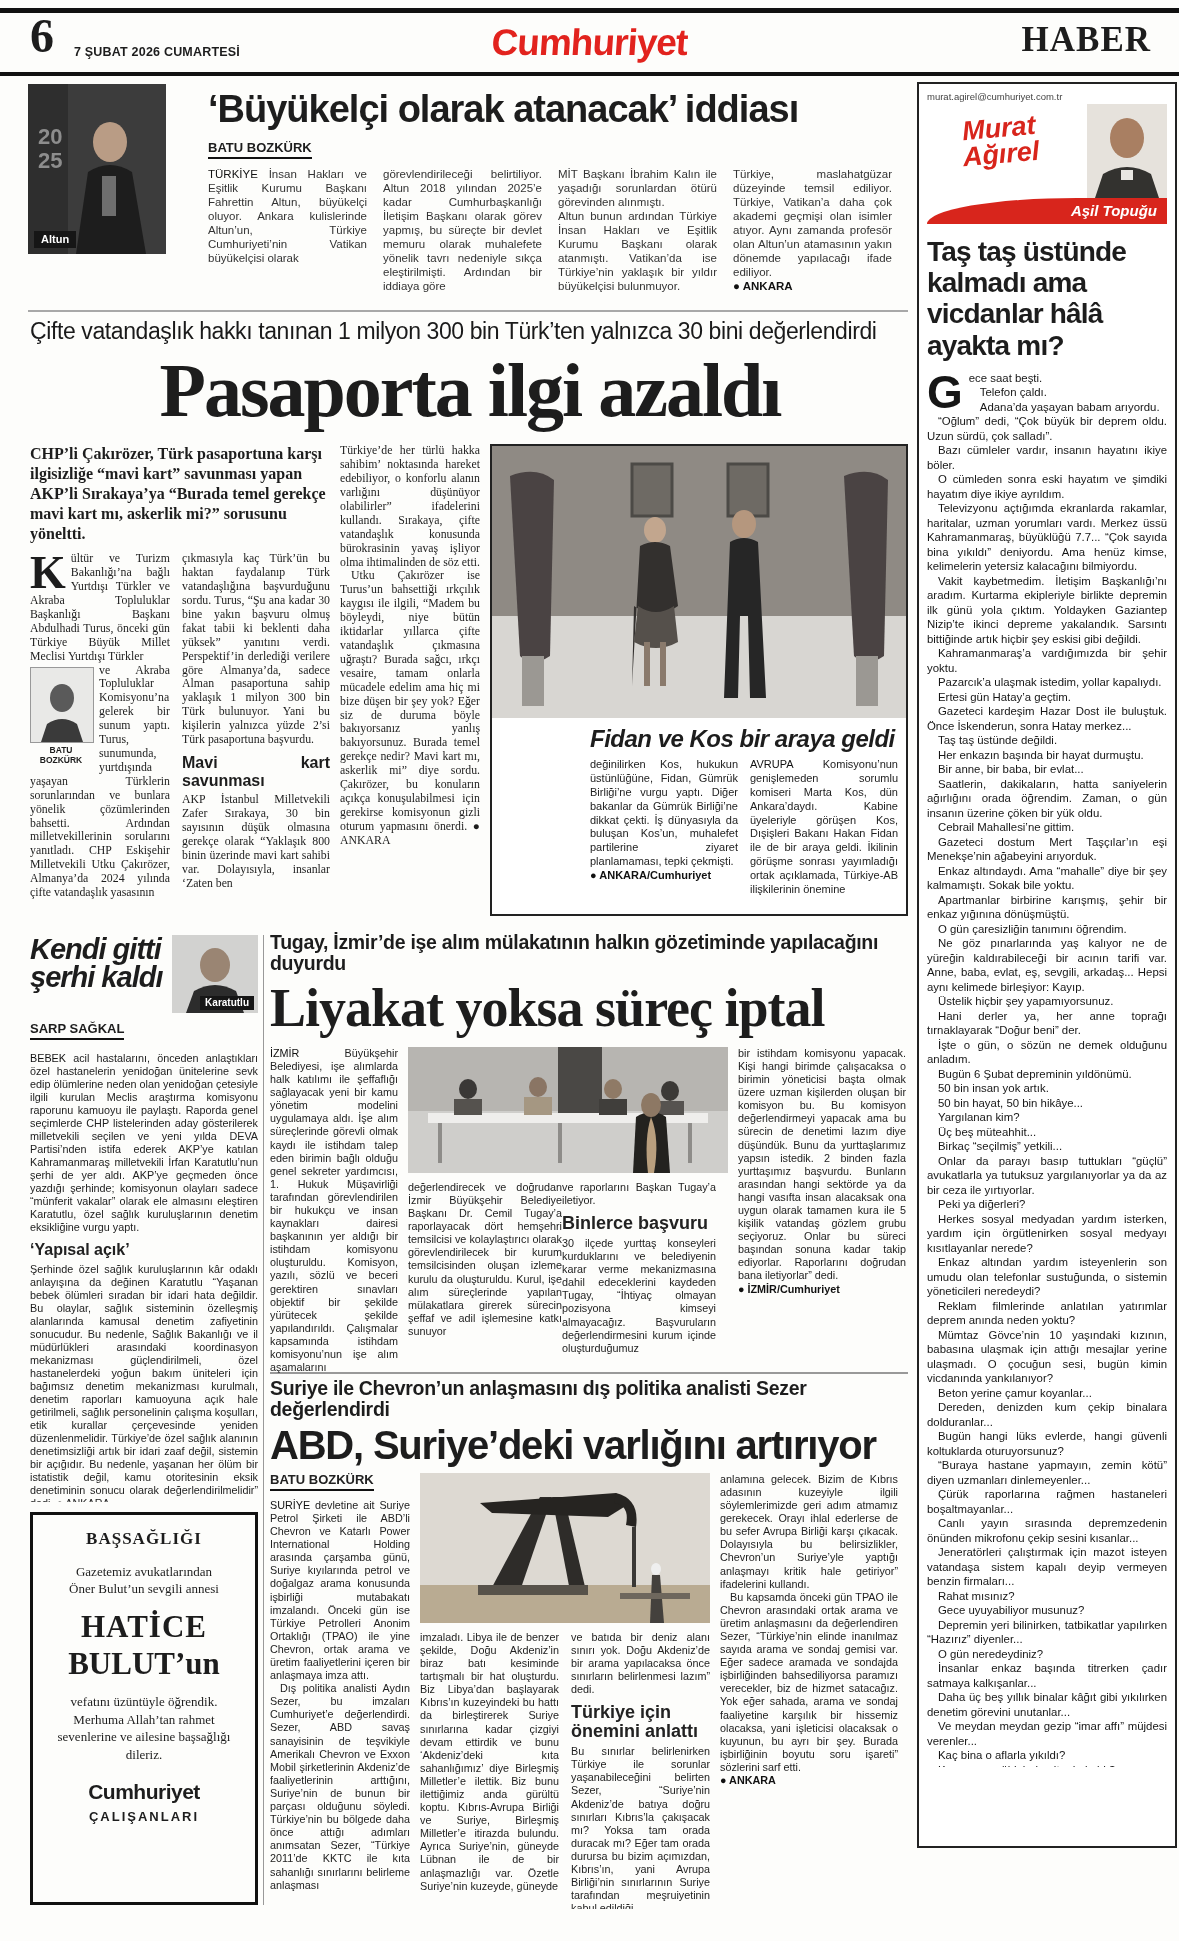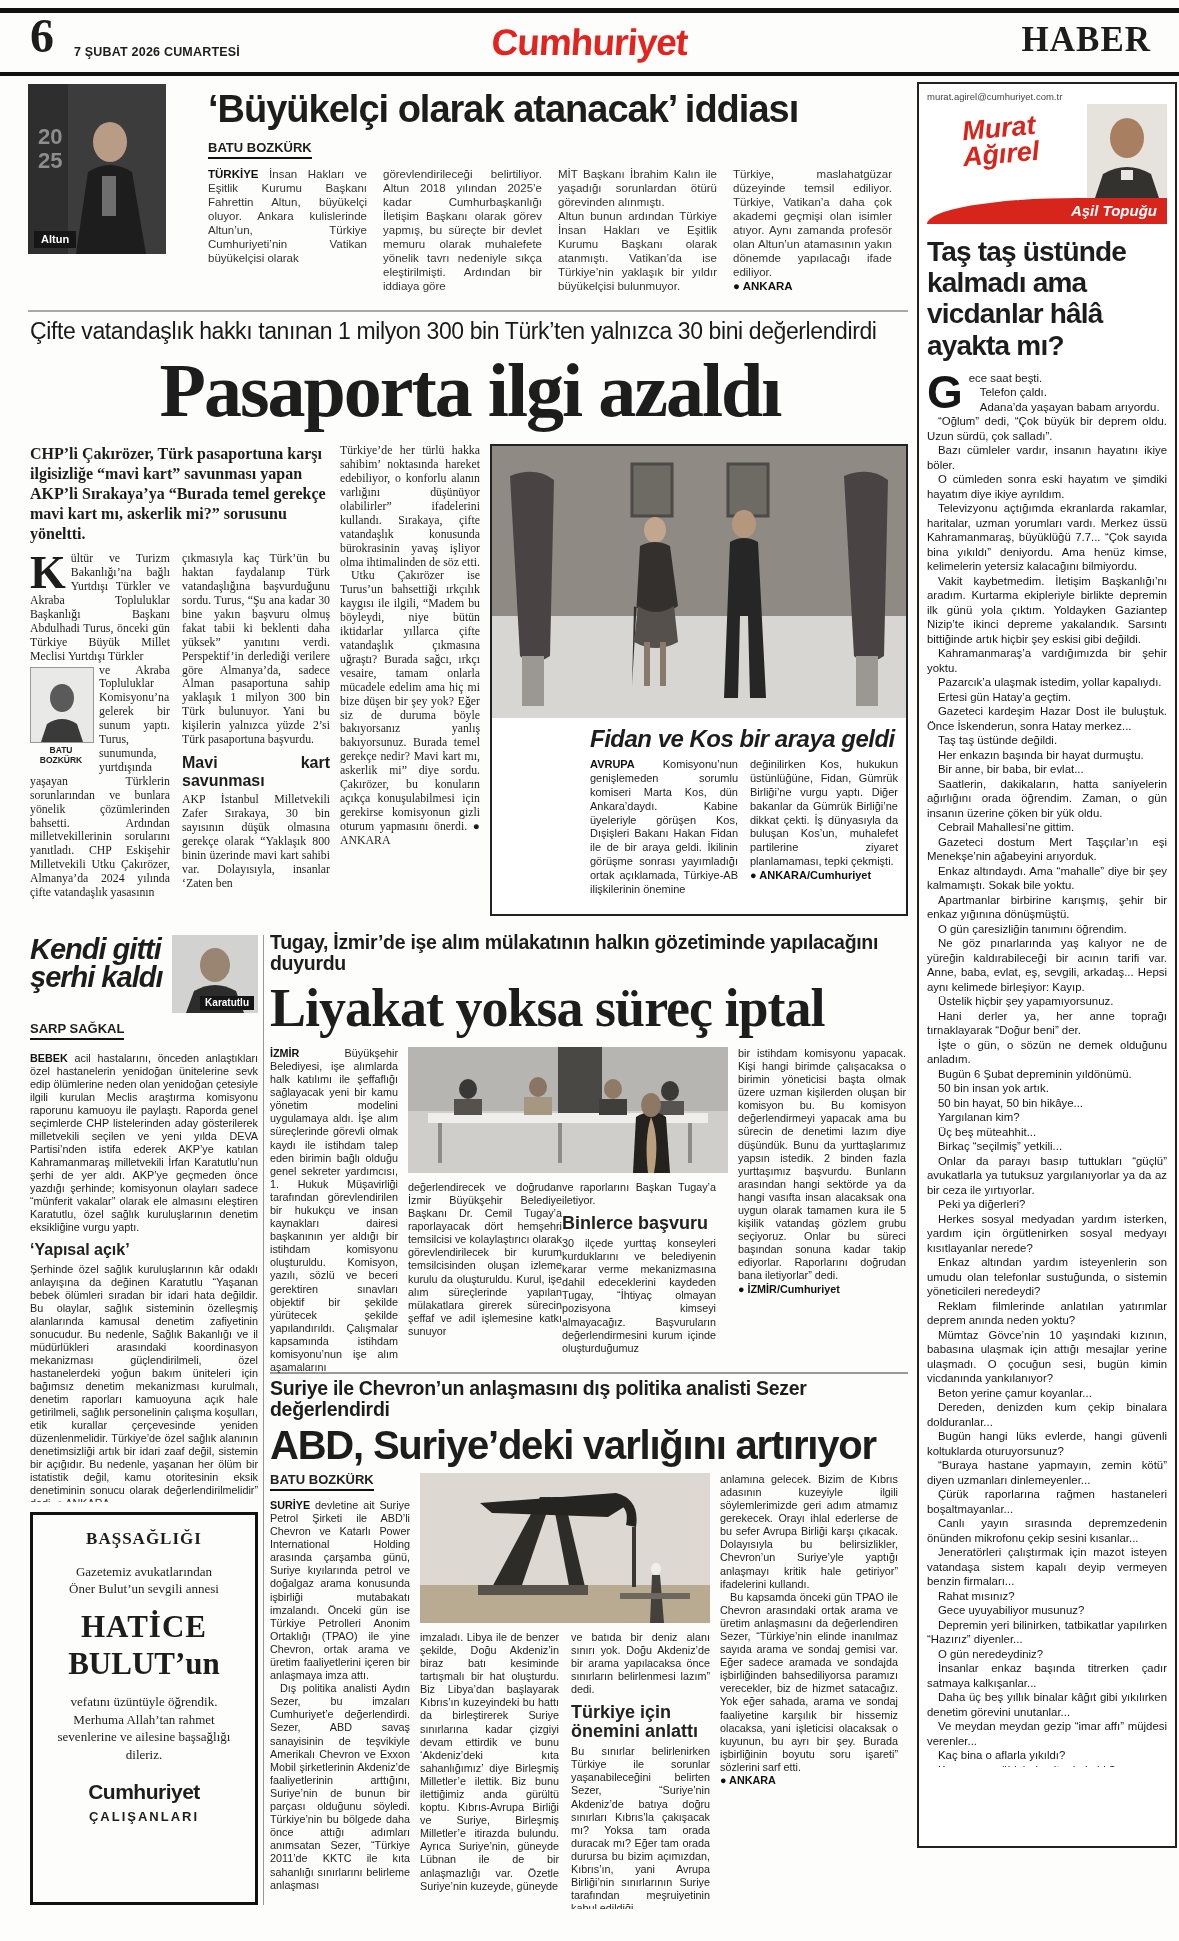--- a/index.html
+++ b/index.html
@@ -28,21 +28,21 @@
 
   
   #altun-photo{left:28px;top:84px;width:138px;height:170px;}
   #altun{left:208px;top:86px;width:700px;}
   #altun .kicker{font:500 20px/1.15 "Liberation Sans",sans-serif;color:#222;letter-spacing:-.3px;}
   #altun .headline{font:800 38px/1.05 "Liberation Sans",sans-serif;letter-spacing:-1px;margin:4px 0 8px;}
   .byline{font:700 13px/1 "Liberation Sans",sans-serif;border-bottom:2px solid #111;
           display:inline-block;padding-bottom:3px;margin-bottom:8px;}
   #altun .cols{display:flex;gap:16px;height:128px;overflow:hidden;}
   #altun .col{width:159px;font:400 11.5px/14px "Liberation Sans",sans-serif;color:#333;}
-  .lead-in{font-weight:700;color:#111;}
+  .lead-in{font-weight:400;color:#111;}
   .dl{font-weight:700;color:#111;}
 
   
   #pasa-rule{left:28px;top:310px;width:880px;height:2px;}
   #pasa{left:30px;top:319px;width:878px;}
   #pasa .kicker{font:400 23px/1.1 "Liberation Sans",sans-serif;color:#1a1a1a;letter-spacing:-.4px;}
   #pasa .headline{font:700 76px/1 "Liberation Serif",serif;letter-spacing:-2px;margin:8px 0 0 2px;text-align:center;}
   #pasa .body{display:flex;gap:10px;margin-top:16px;height:472px;overflow:hidden;}
   #pasa .leftgrp{width:300px;}
   #pasa .lead{font:700 16px/1.25 "Liberation Serif",serif;margin-bottom:8px;}
@@ -228,25 +228,25 @@
           <path d="M146 160 Q164 172 182 160 L186 196 Q164 208 142 196 Z" fill="#55504b"></path>
           <rect x="152" y="196" width="6" height="44" fill="#8a7a6c"></rect>
           <rect x="168" y="196" width="6" height="44" fill="#8a7a6c"></rect>
           <ellipse cx="252" cy="78" rx="12" ry="14" fill="#b5977e"></ellipse>
           <path d="M232 252 L238 96 Q252 88 266 96 L274 252 L258 252 L256 170 L248 170 L246 252 Z" fill="#262626"></path>
         </svg>
       </div>
       <div class="inset">
         <div class="cap-head">Fidan ve Kos bir araya geldi</div>
         <div class="fcols">
-          <div class="fcol jt"><span class="lead-in">AVRUPA</span><span> Komisyonu’nun genişlemeden sorumlu komiseri Marta Kos, dün Ankara’daydı. Kabine üyeleriyle görüşen Kos, Dışişleri Bakanı Hakan Fidan ile de bir araya geldi. İkilinin görüşme sonrası yayımladığı ortak açıklamada, Türkiye-AB ilişkilerinin önemine</span></div>
           <div class="fcol jt">
             <span>değinilirken Kos, hukukun üstünlüğüne, Fidan, Gümrük Birliği’ne vurgu yaptı. Diğer bakanlar da Gümrük Birliği’ne dikkat çekti. İş dünyasıyla da buluşan Kos’un, muhalefet partilerine ziyaret planlamaması, tepki çekmişti.</span>
             <div class="dl">● ANKARA/Cumhuriyet</div>
           </div>
+          <div class="fcol jt"><span class="lead-in">AVRUPA</span><span> Komisyonu’nun genişlemeden sorumlu komiseri Marta Kos, dün Ankara’daydı. Kabine üyeleriyle görüşen Kos, Dışişleri Bakanı Hakan Fidan ile de bir araya geldi. İkilinin görüşme sonrası yayımladığı ortak açıklamada, Türkiye-AB ilişkilerinin önemine</span></div>
         </div>
       </div>
     </div>
   </div>
 </div>
 
 <div id="kendi" class="abs">
   <div class="head">
     <div class="headline">Kendi gitti şerhi kaldı</div>
     <div class="kphoto photo">

